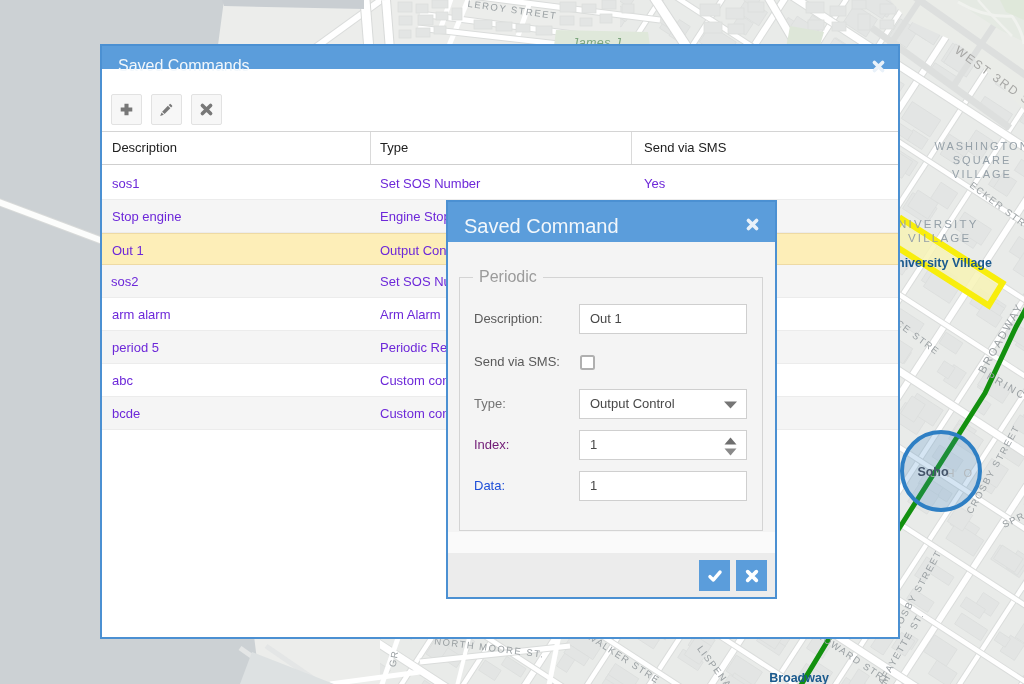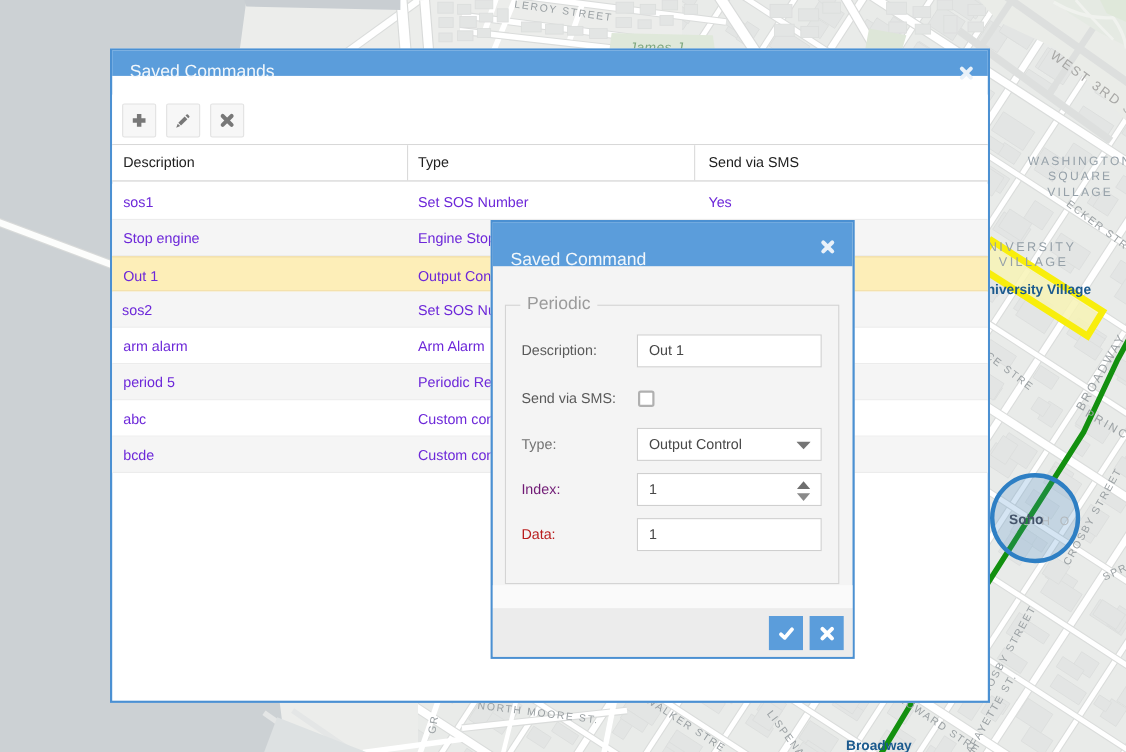--- a/index.html
+++ b/index.html
@@ -2606,21 +2606,21 @@
       </div>
 <div style="position:absolute;left:0;top:350.85px;width:796px;background:#f5f5f5;border-bottom:1px solid #ececec;height:31.85px;">
         <div class="cell" style="left:10px;width:250px">bcde</div>
         <div class="cell" style="left:278px;width:245px">Custom command</div>
         <div class="cell" style="left:542px;width:200px"></div>
       </div>
 </div>
 
 <div style="position:absolute;left:446px;top:200px;width:327px;height:395px;border:2px solid #4b90d2;background:#f4f4f4;">
   <div style="position:absolute;left:0;top:0;width:327px;height:40px;background:#5b9ddb;">
-    <div style="position:absolute;left:16px;top:15px;line-height:40px;font-size:16px;color:#f2f7fb;">Saved Command</div>
+    <div style="position:absolute;left:16px;top:4px;line-height:40px;font-size:20px;color:#f2f7fb;">Saved Command</div>
     <div style="position:absolute;left:297px;top:15px;"><svg width="15" height="15" viewBox="0 0 14 14">
             <path stroke="#e9f1f9" stroke-width="3.4" stroke-linecap="round" fill="none" d="M3.2 3.2 L10.8 10.8 M10.8 3.2 L3.2 10.8"></path>
           </svg></div>
   </div>
   <div style="position:absolute;left:0;top:330px;width:327px;height:21px;background:#fafafa;"></div>
   <div style="position:absolute;left:11px;top:75px;width:302px;height:252px;border:1px solid #d4d4d4;"></div>
   <div style="position:absolute;left:25px;top:66px;padding:0 6px;background:#f4f4f4;font-size:16px;color:#9b9b9b;">Periodic</div>
   <div style="position:absolute;left:26px;top:102px;width:110px;height:30px;line-height:30px;font-size:13px;color:#5a5a5a;">Description:</div>
       <div class="fld" style="top:102px;">Out 1</div>
   <div style="position:absolute;left:26px;top:145px;width:110px;height:30px;line-height:30px;font-size:13px;color:#5a5a5a;">Send via SMS:</div>
@@ -2628,21 +2628,21 @@
   <div style="position:absolute;left:26px;top:187px;width:110px;height:30px;line-height:30px;font-size:13px;color:#737373;">Type:</div>
       <div class="fld" style="top:187px;">Output Control<svg width="13" height="8" viewBox="0 0 13 8" style="position:absolute;right:9px;top:11px;">
           <polygon points="0,0.5 13,0.5 6.5,7.5" fill="#757575"></polygon>
         </svg></div>
   <div style="position:absolute;left:26px;top:228px;width:110px;height:30px;line-height:30px;font-size:13px;color:#701a75;">Index:</div>
       <div class="fld" style="top:228px;">1<svg width="13" height="8" viewBox="0 0 13 8" style="position:absolute;right:9px;top:6px;">
           <polygon points="0.5,7.5 12.5,7.5 6.5,0.5" fill="#6e6e6e"></polygon>
         </svg><svg width="13" height="8" viewBox="0 0 13 8" style="position:absolute;right:9px;top:17px;">
           <polygon points="0.5,0.5 12.5,0.5 6.5,7.5" fill="#8a8a8a"></polygon>
         </svg></div>
-  <div style="position:absolute;left:26px;top:269px;width:110px;height:30px;line-height:30px;font-size:13px;color:#b91c1c;">Data:</div>
+  <div style="position:absolute;left:26px;top:269px;width:110px;height:30px;line-height:30px;font-size:13px;color:#1d4ed8;">Data:</div>
       <div class="fld" style="top:269px;">1</div>
   <div style="position:absolute;left:0;top:351px;width:327px;height:44px;background:#ececec;">
     <div class="bbtn" style="left:251px;">
           <svg width="16" height="16" viewBox="0 0 14 14">
             <path stroke="#ffffff" stroke-width="3" stroke-linecap="round" stroke-linejoin="round" fill="none" d="M2.6 7.6 L5.6 10.4 L11.4 3.6"></path>
           </svg>
         </div>
     <div class="bbtn" style="left:288px;">
           <svg width="16" height="16" viewBox="0 0 14 14">
             <path stroke="#ffffff" stroke-width="3.2" stroke-linecap="round" fill="none" d="M3.2 3.2 L10.8 10.8 M10.8 3.2 L3.2 10.8"></path>

